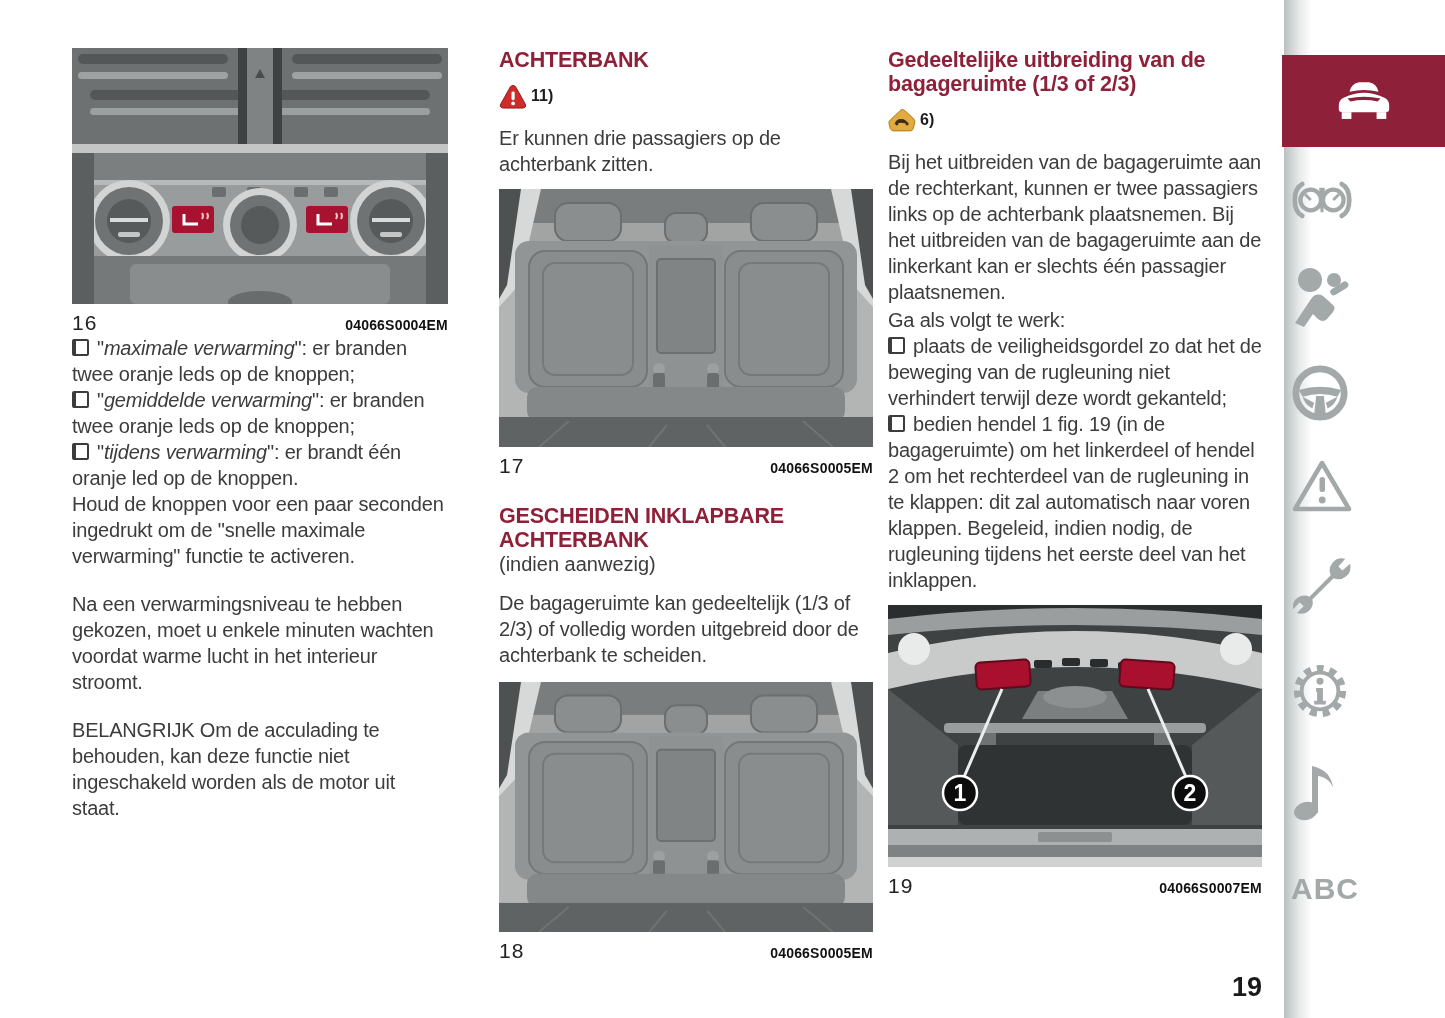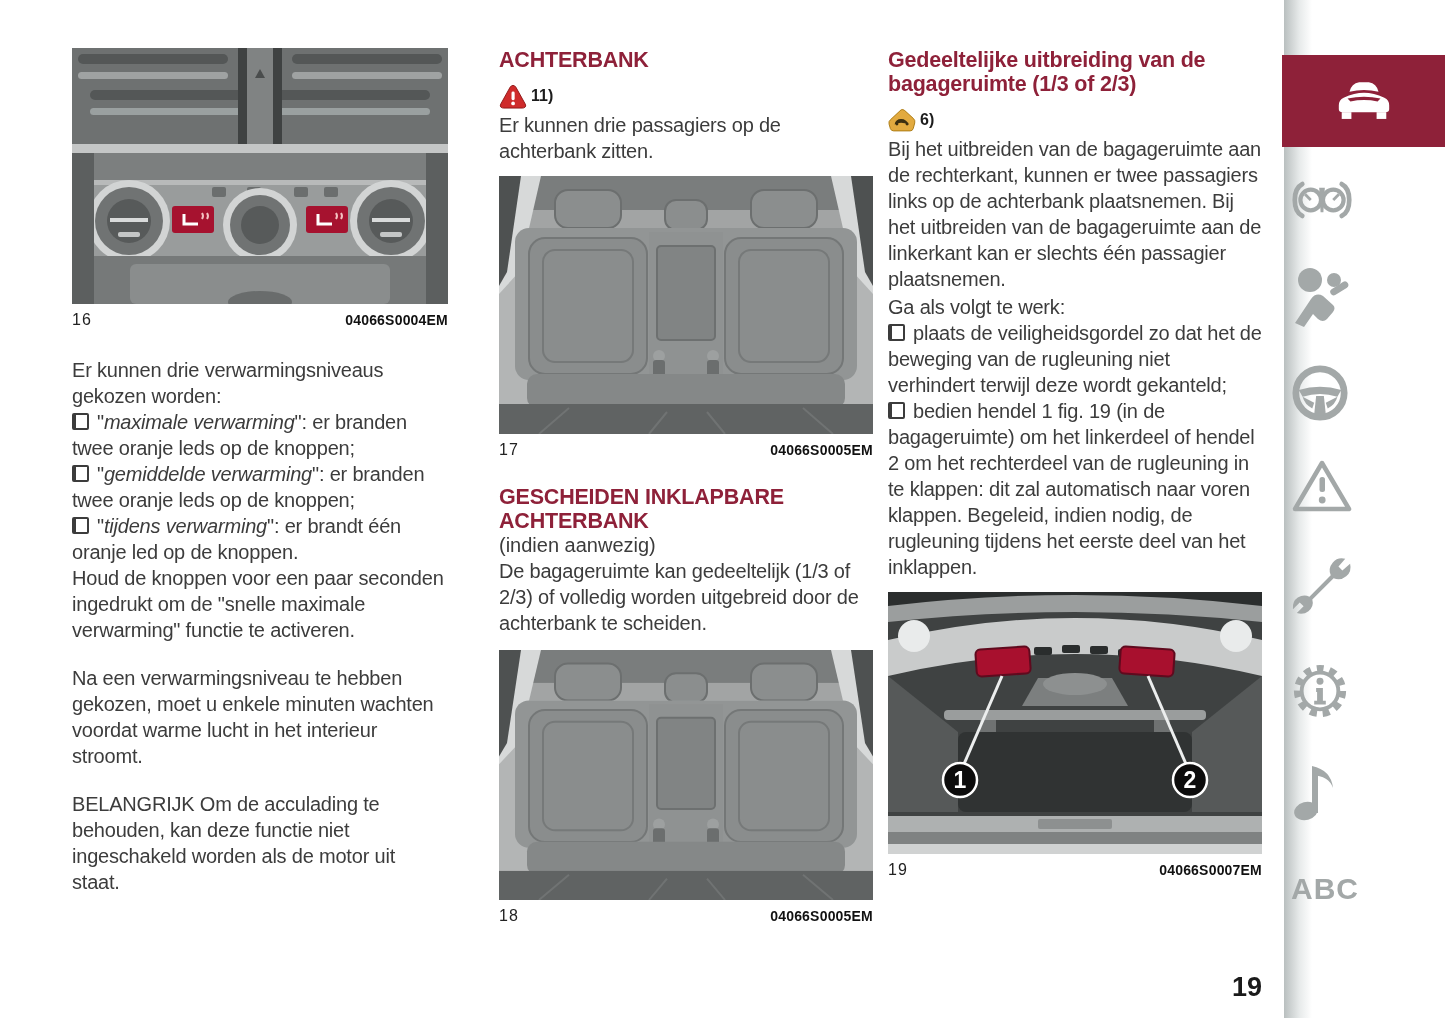--- a/index.html
+++ b/index.html
@@ -6,39 +6,39 @@
   .page{
     position:relative;width:1445px;height:1018px;background:#ffffff;
     font-family:"Liberation Sans",sans-serif;color:#3c3c3c;overflow:hidden;
   }
   .col{position:absolute;top:48px;}
   .col-left{left:72px;width:376px;}
   .col-mid{left:499px;width:374px;}
   .col-right{left:888px;width:374px;}
 
   .body-text{font-size:20px;line-height:26px;letter-spacing:-0.2px;color:#3c3c3c;margin:0;}
-  .para{margin-top:1px;}
+  .para{margin-top:14px;}
   .para-gap{margin-top:22px;}
 
   .heading{font-size:21.5px;line-height:24px;font-weight:800;color:#8e2139;letter-spacing:-0.2px;margin:0;}
   .subheading{font-size:20px;line-height:24px;color:#3c3c3c;margin:0;}
 
   .ref-row{display:flex;align-items:center;gap:4px;margin-top:9px;height:30px;}
   .ref-num{font-size:16px;font-weight:bold;color:#1c1c1c;}
 
   .bullet{margin-top:0;}
   .libox{
     display:inline-block;width:11px;height:13px;border:2px solid #3c3c3c;
     border-left-width:4px;border-radius:2px;margin-right:8px;vertical-align:-1px;
   }
 
   .figure{margin-top:12px;}
   .figure svg{display:block;}
   .caption{display:flex;justify-content:space-between;align-items:baseline;margin-top:7px;}
-  .cap-num{font-size:16px;color:#222;letter-spacing:1px;}
+  .cap-num{font-size:21px;color:#222;letter-spacing:1px;}
   .cap-code{font-size:14px;font-weight:bold;color:#111;letter-spacing:0.2px;}
 
   .page-number{position:absolute;left:1232px;top:972px;font-size:27px;font-weight:bold;color:#1a1a1a;}
 
   .spine-shadow{
     position:absolute;left:1284px;top:0;width:28px;height:1018px;
     background:linear-gradient(to right,#b9bfbf,#e7eaea 55%,#ffffff 100%);
   }
   .active-tab{
     position:absolute;left:1282px;top:55px;width:163px;height:92px;background:#8e2139;
@@ -104,21 +104,20 @@
         <ellipse cx="188" cy="254" rx="32" ry="11" fill="#696c6c"></ellipse>
         <rect x="0" y="105" width="22" height="151" fill="#5c5f5f"></rect>
         <rect x="354" y="105" width="22" height="151" fill="#5c5f5f"></rect>
       </svg>
       <div class="caption">
         <span class="cap-num">16</span>
         <span class="cap-code">04066S0004EM</span>
       </div>
     </div>
 
-    <p class="body-text" style="margin-top:28px;">Er kunnen drie verwarmingsniveaus gekozen worden:</p>
     <p class="body-text bullet"><span class="libox"></span><span>"</span><i>maximale verwarming</i><span>": er branden twee oranje leds op de knoppen;</span></p>
     <p class="body-text bullet"><span class="libox"></span><span>"</span><i>gemiddelde verwarming</i><span>": er branden twee oranje leds op de knoppen;</span></p>
     <p class="body-text bullet"><span class="libox"></span><span>"</span><i>tijdens verwarming</i><span>": er brandt één oranje led op de knoppen.</span></p>
     <p class="body-text">Houd de knoppen voor een paar seconden ingedrukt om de "snelle maximale verwarming" functie te activeren.</p>
     <p class="body-text para-gap">Na een verwarmingsniveau te hebben gekozen, moet u enkele minuten wachten voordat warme lucht in het interieur stroomt.</p>
     <p class="body-text para-gap">BELANGRIJK Om de acculading te behouden, kan deze functie niet ingeschakeld worden als de motor uit staat.</p>
   </div>
 
   <div class="col col-mid">
     <h2 class="heading">ACHTERBANK</h2>

